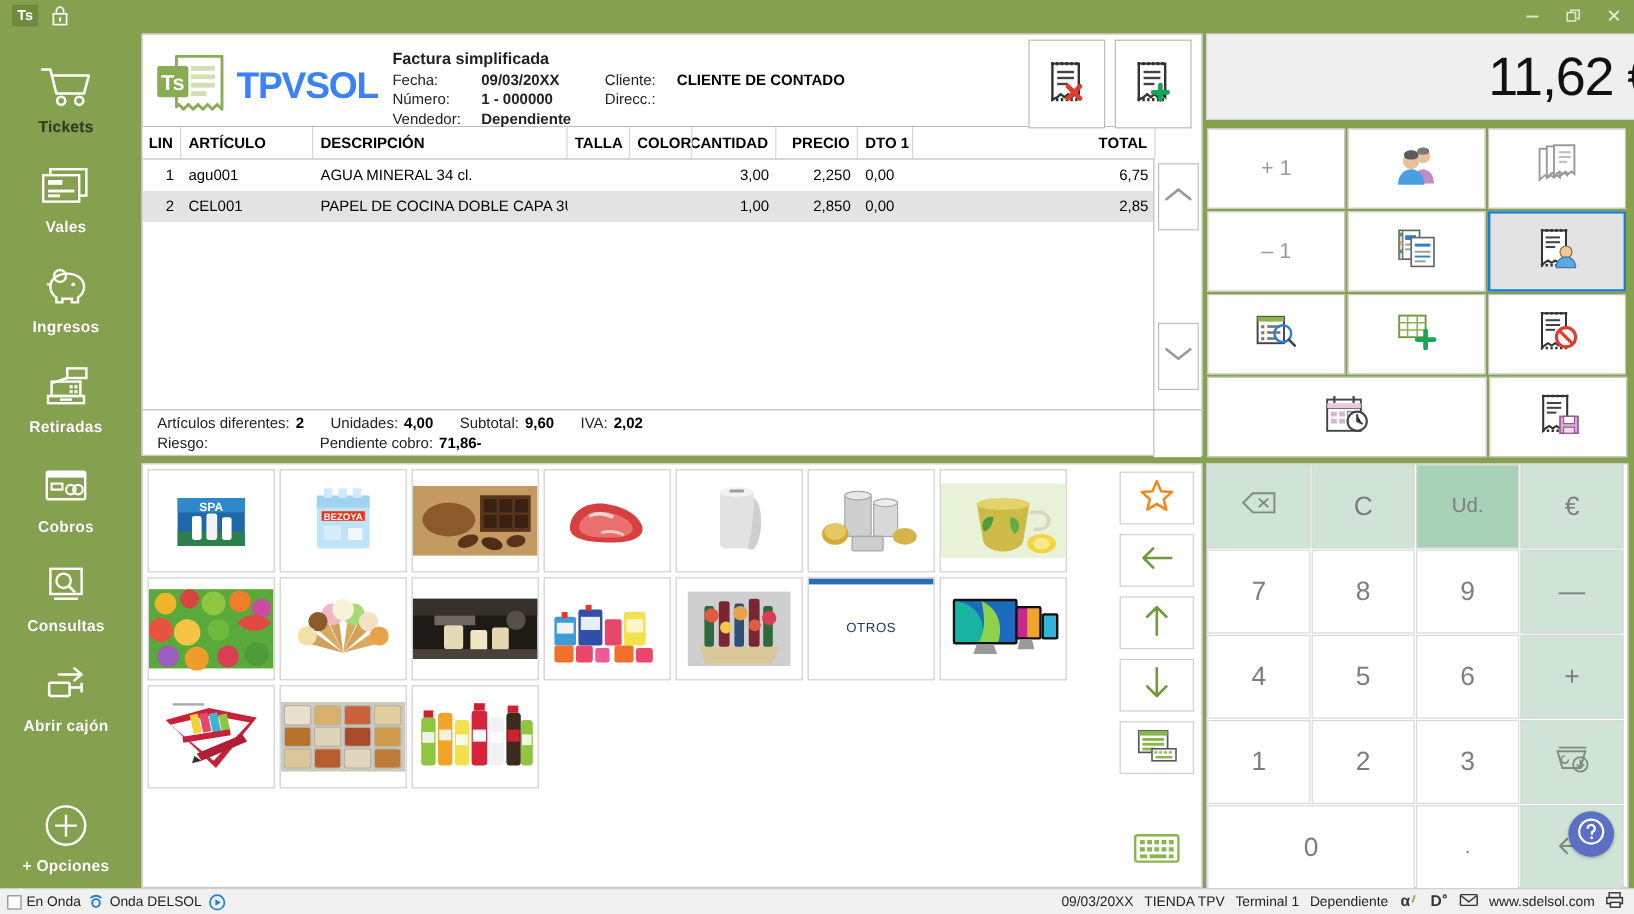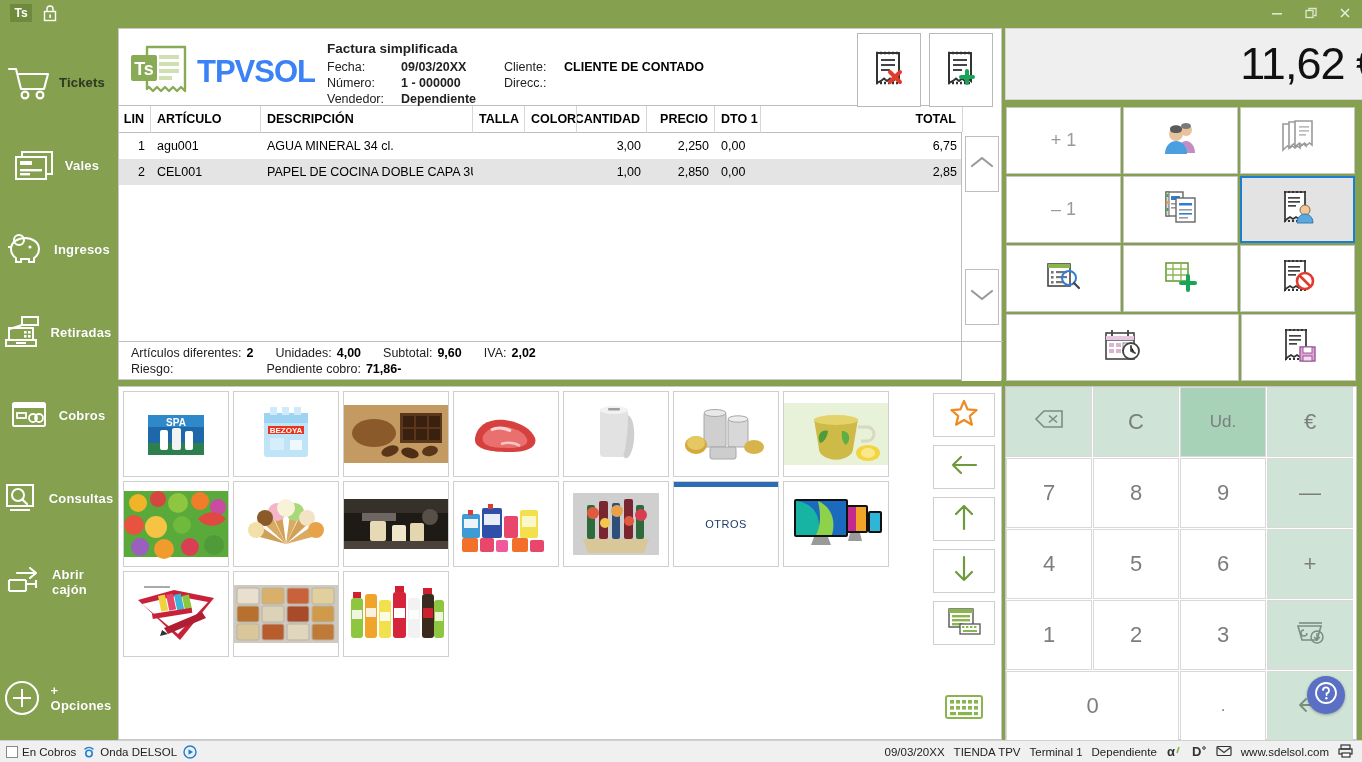--- a/index.html
+++ b/index.html
@@ -37,21 +37,21 @@
 
   
   .sidebar {
     position: absolute; left: 0; top: 25px; width: 110px; height: 715px;
     background: #85a14f;
     display: flex; flex-direction: column; align-items: center;
     padding-top: 16px;
   }
   .side-item {
     width: 110px; height: 90px;
-    display: flex; 
+    display: flex; flex-direction: column;
     align-items: center; justify-content: center;
     gap: 6px; cursor: pointer;
   }
   .side-icon { width: 48px; height: 40px; display:flex; align-items:center; justify-content:center; }
   .side-label {
     color: #ffffff; font-size: 13px; font-weight: bold;
     letter-spacing: .2px; text-shadow: 0 0 1px rgba(0,0,0,.15);
   }
   .side-item.dark .side-label { color: #2f3a20; }
   .side-spacer { height: 36px; }
@@ -1072,21 +1072,21 @@
             <circle cx="12.4" cy="17.2" r="1.2" fill="#fff"></circle>
           </svg>
       </span>
     </div>
   </div>
 
   <div class="statusbar">
     <div class="sb-left">
       <span class="sb-item">
         <span class="chk"></span>
-        <span>En Cobros</span>
+        <span>En Onda</span>
       </span>
       <span class="sb-item">
         <span>
           <svg width="14" height="14" viewBox="0 0 14 14">
               <path d="M3 5 a6 6 0 0 1 8 0" fill="none" stroke="#1f7fd0" stroke-width="1.6" stroke-linecap="round"></path>
               <circle cx="7" cy="9.5" r="3.2" fill="none" stroke="#1f7fd0" stroke-width="1.6"></circle>
             </svg>
         </span>
         <span>Onda DELSOL</span>
       </span>

